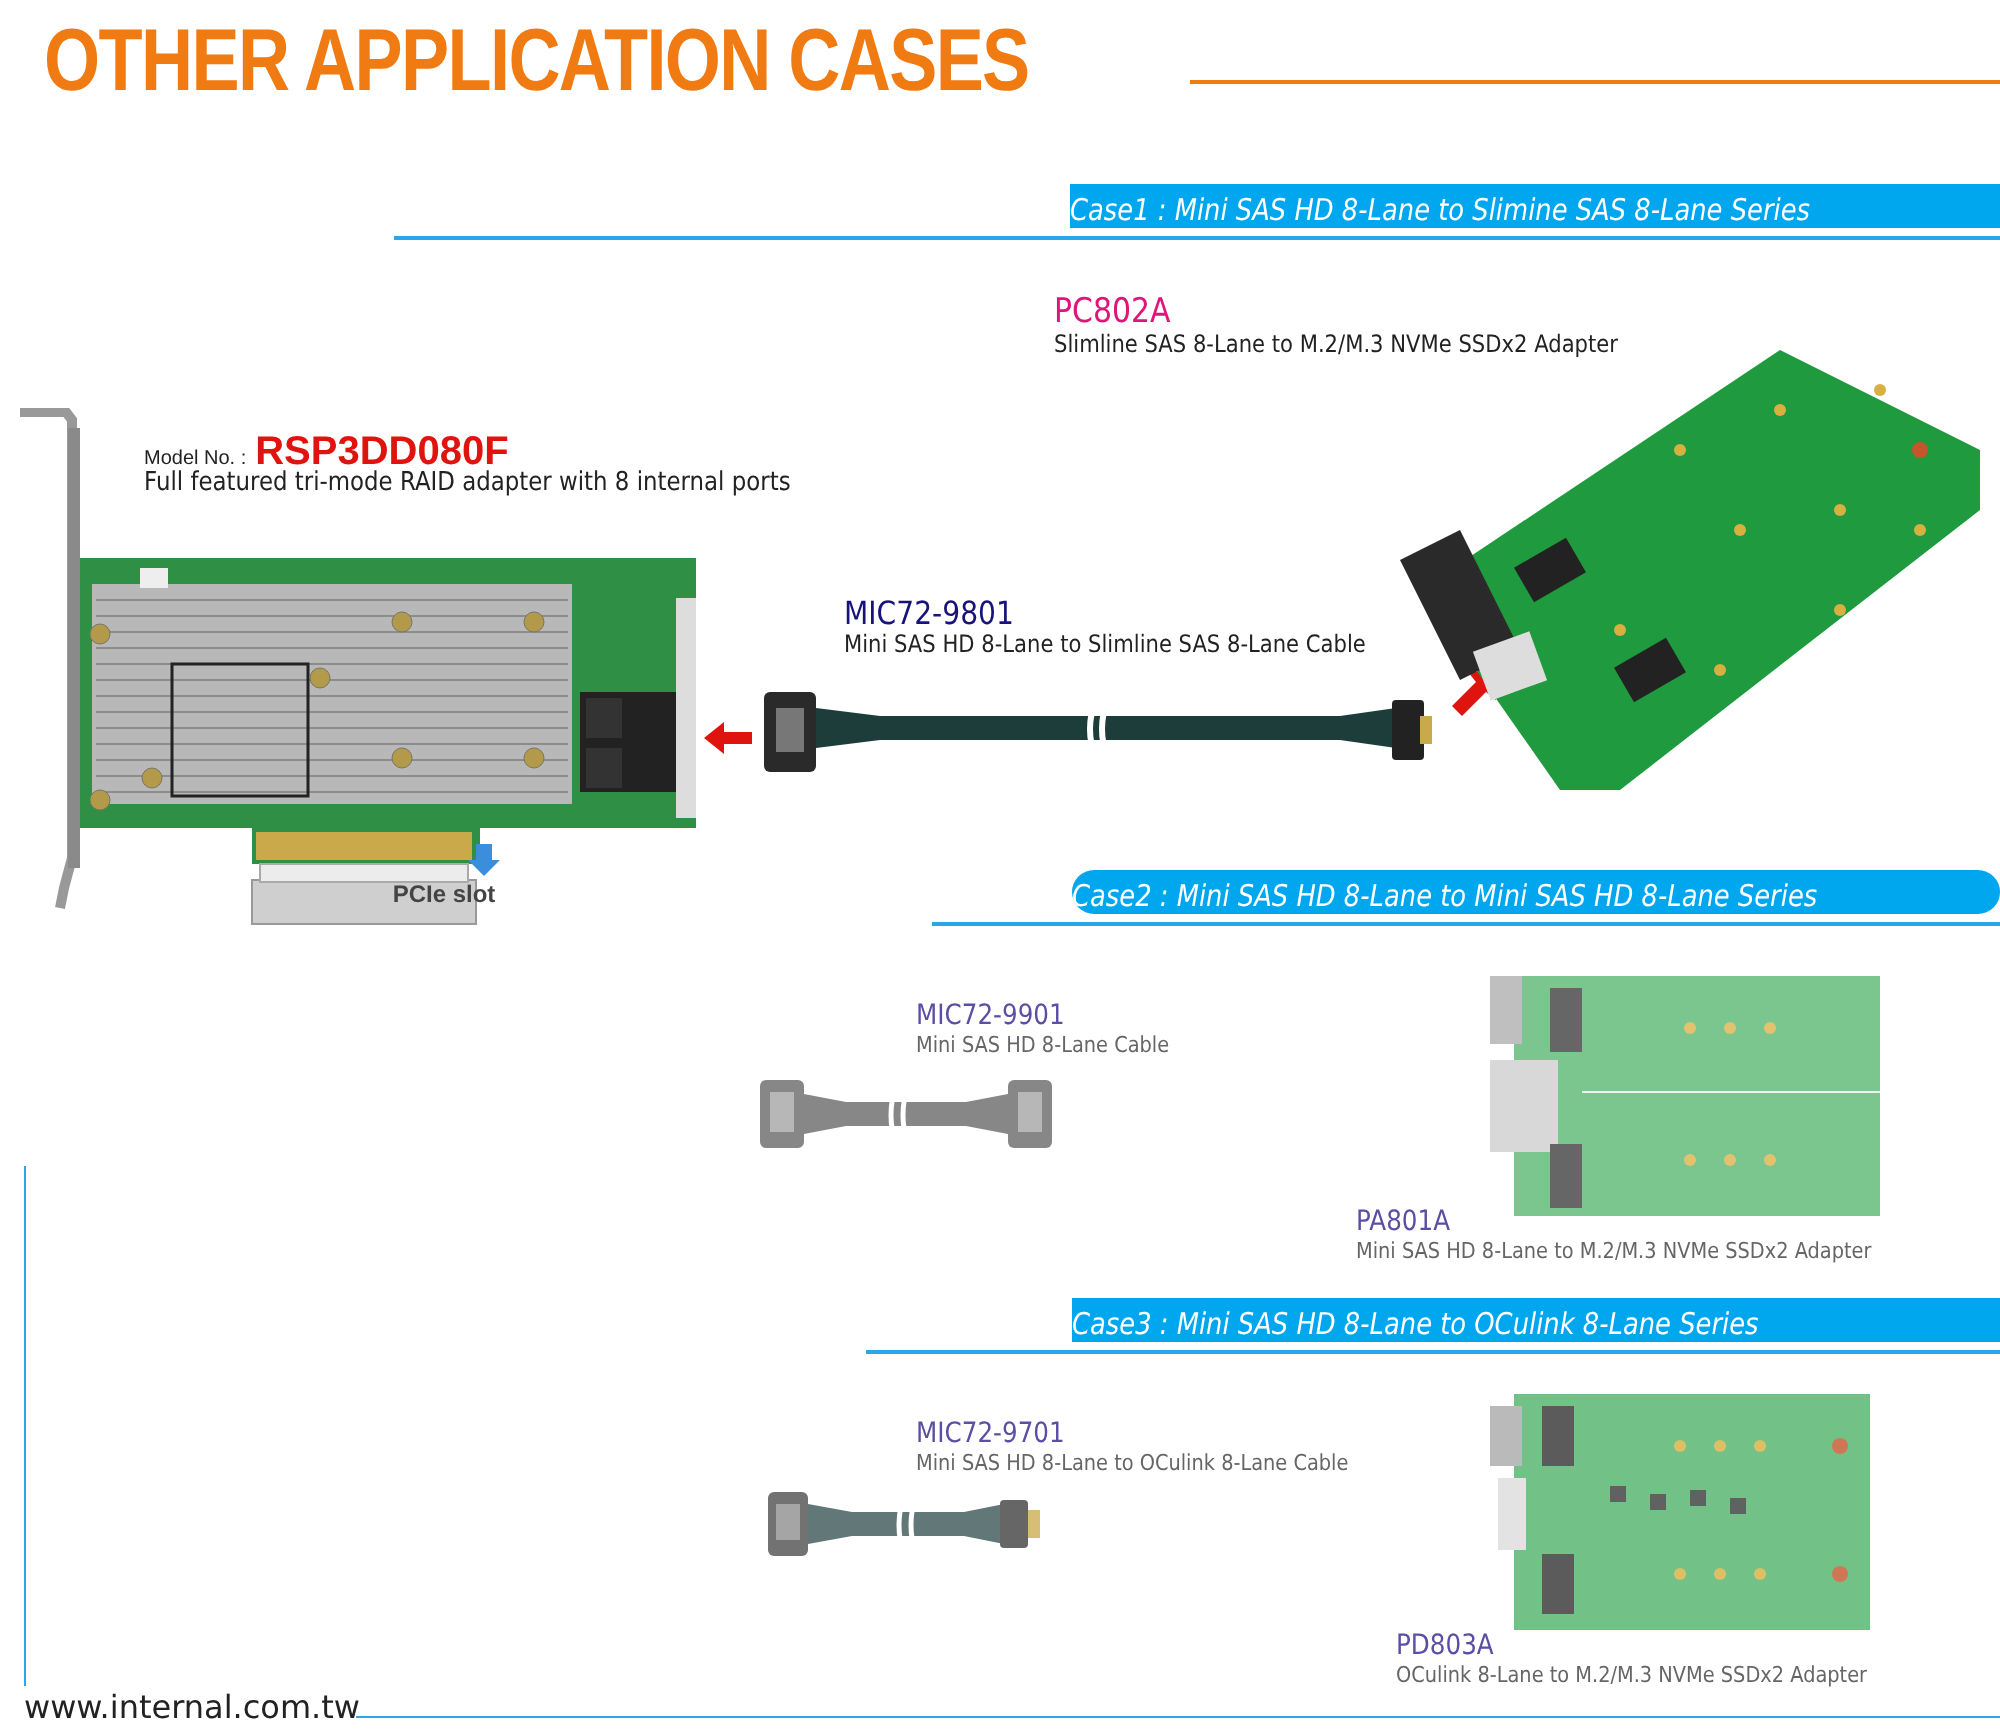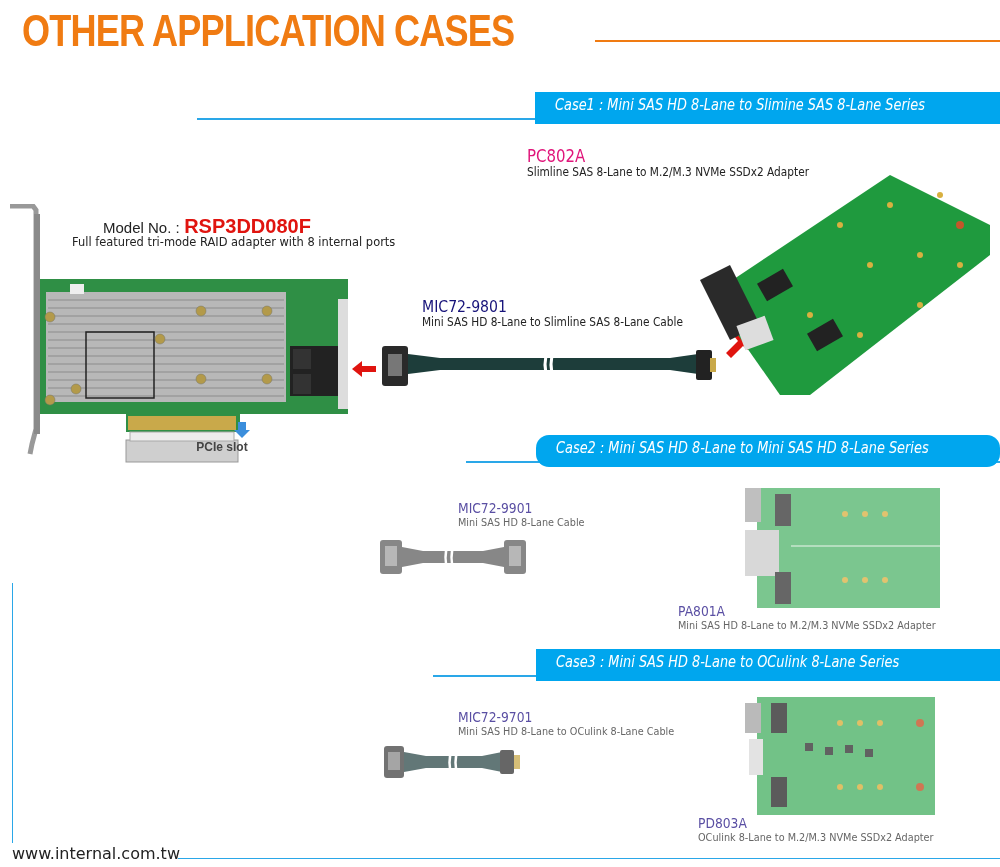--- a/index.html
+++ b/index.html
@@ -2,25 +2,25 @@
 <html><head>
 <meta charset="utf-8">
 <style>
   html, body { margin: 0; padding: 0; }
   body { width: 1000px; height: 867px; position: relative; background: #ffffff; overflow: hidden;
          font-family: "Liberation Sans", "DejaVu Sans", sans-serif; color: #333; }
   .abs { position: absolute; }
   .page-title { left: 22px; top: 6px; font-family: "Liberation Sans Narrow", "Liberation Sans", sans-serif;
                 font-weight: bold; font-size: 44px; color: #f07b12; letter-spacing: -1px; transform: scaleX(0.82); transform-origin: left top; white-space: nowrap; }
   .title-rule { left: 595px; top: 40px; width: 405px; height: 2px; background: #f07b12; }
-  .case-bar { height: 32px; background: #00a6ee; color: #fff; font-style: italic; font-size: 15px; line-height: 26px;
-              padding-left: 20px; box-sizing: border-box; white-space: nowrap; font-family: "DejaVu Sans", sans-serif; }
+  .case-bar { height: 22px; background: #00a6ee; color: #fff; font-style: italic; font-size: 15px; line-height: 26px;
+              padding-left: 0; box-sizing: border-box; white-space: nowrap; font-family: "DejaVu Sans", sans-serif; }
   .case-bar span { display:inline-block; transform: scaleX(0.86); transform-origin: left center; }
   .case-rule { height: 2px; background: #2aa7e8; }
-  .model-small { font-size: 15px; color: #222; margin-left: 31px; }
+  .model-small { font-size: 10px; color: #222; }
   .model-big { font-size: 20px; font-weight: bold; color: #e0140f; }
   .desc { font-size: 12px; color: #222; white-space: nowrap; font-family: "DejaVu Sans", sans-serif; transform: scaleX(0.88); transform-origin: left top; }
   .desc.light { color: #666; font-size: 11px; }
   .pn { font-size: 16px; white-space: nowrap; font-family: "DejaVu Sans", sans-serif; transform: scaleX(0.88); transform-origin: left top; }
   .pn.pink { color: #e0157a; }
   .pn.navy { color: #17137a; }
   .pn.purple { color: #5a4fa3; font-size: 14px; }
   .footer-url { left: 12px; top: 844px; font-size: 16px; color: #222; font-family: "DejaVu Sans", sans-serif; }
   .vline { left: 12px; width: 1px; background: #2aa7e8; }
   svg { display: block; }

